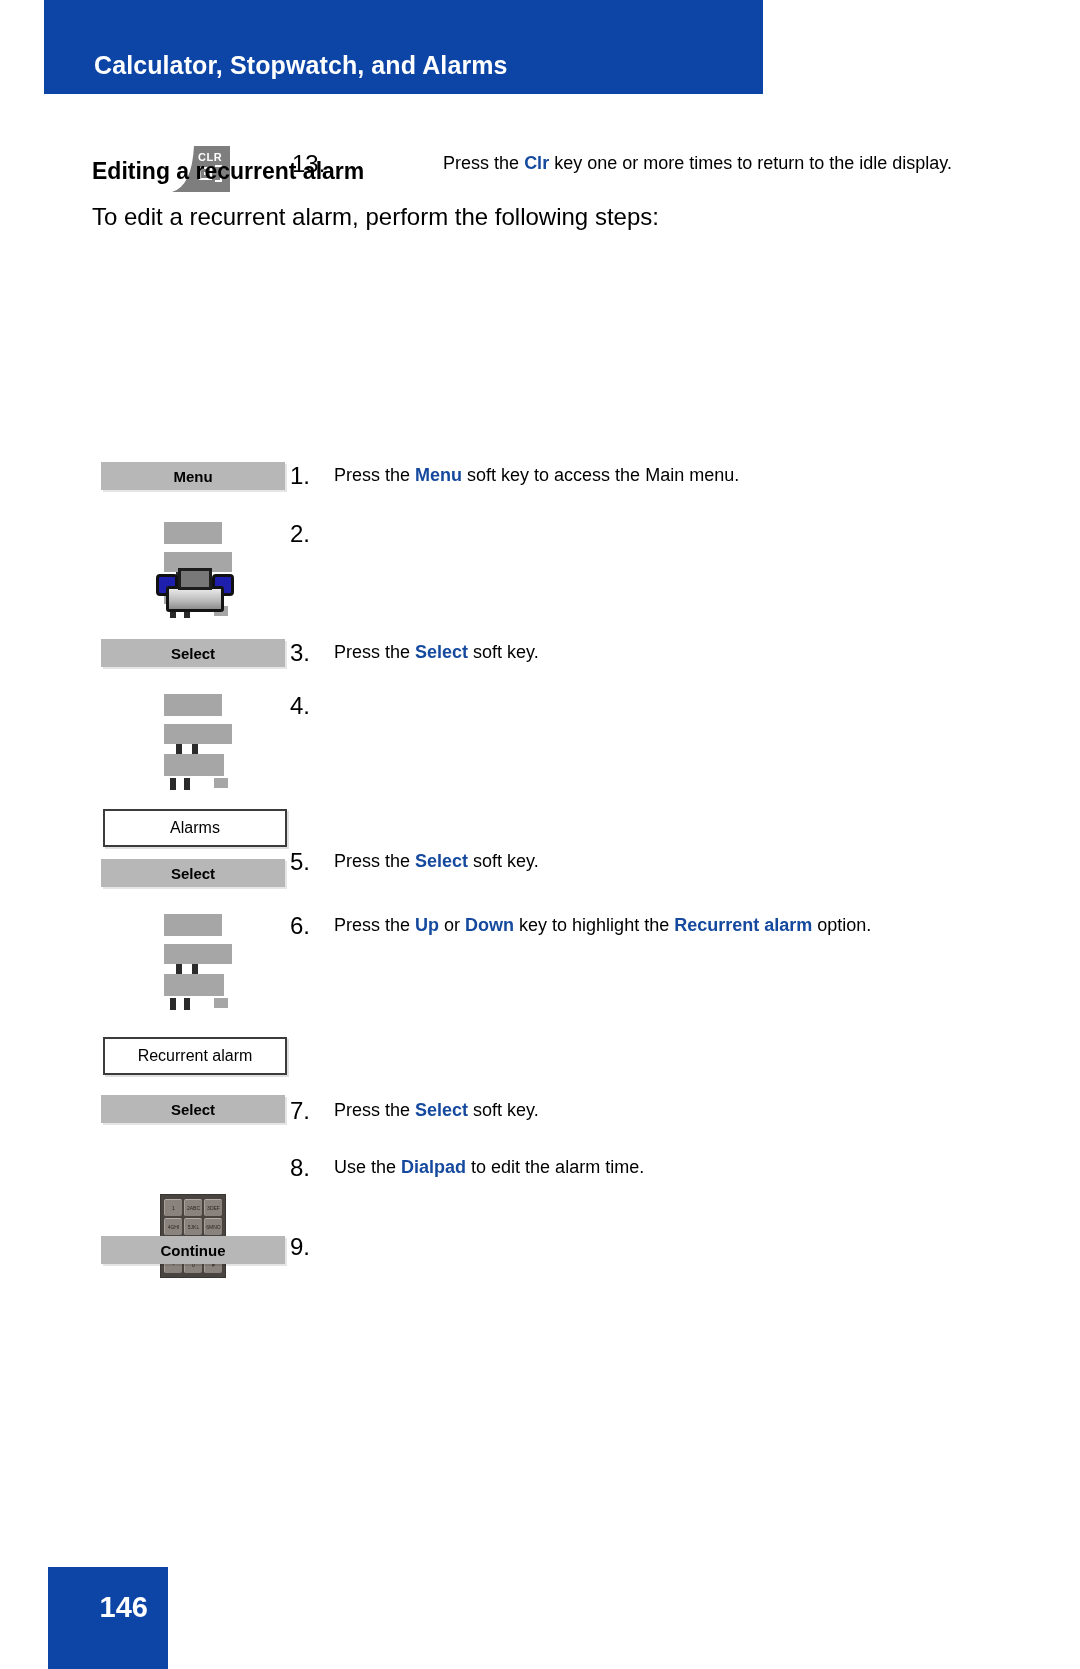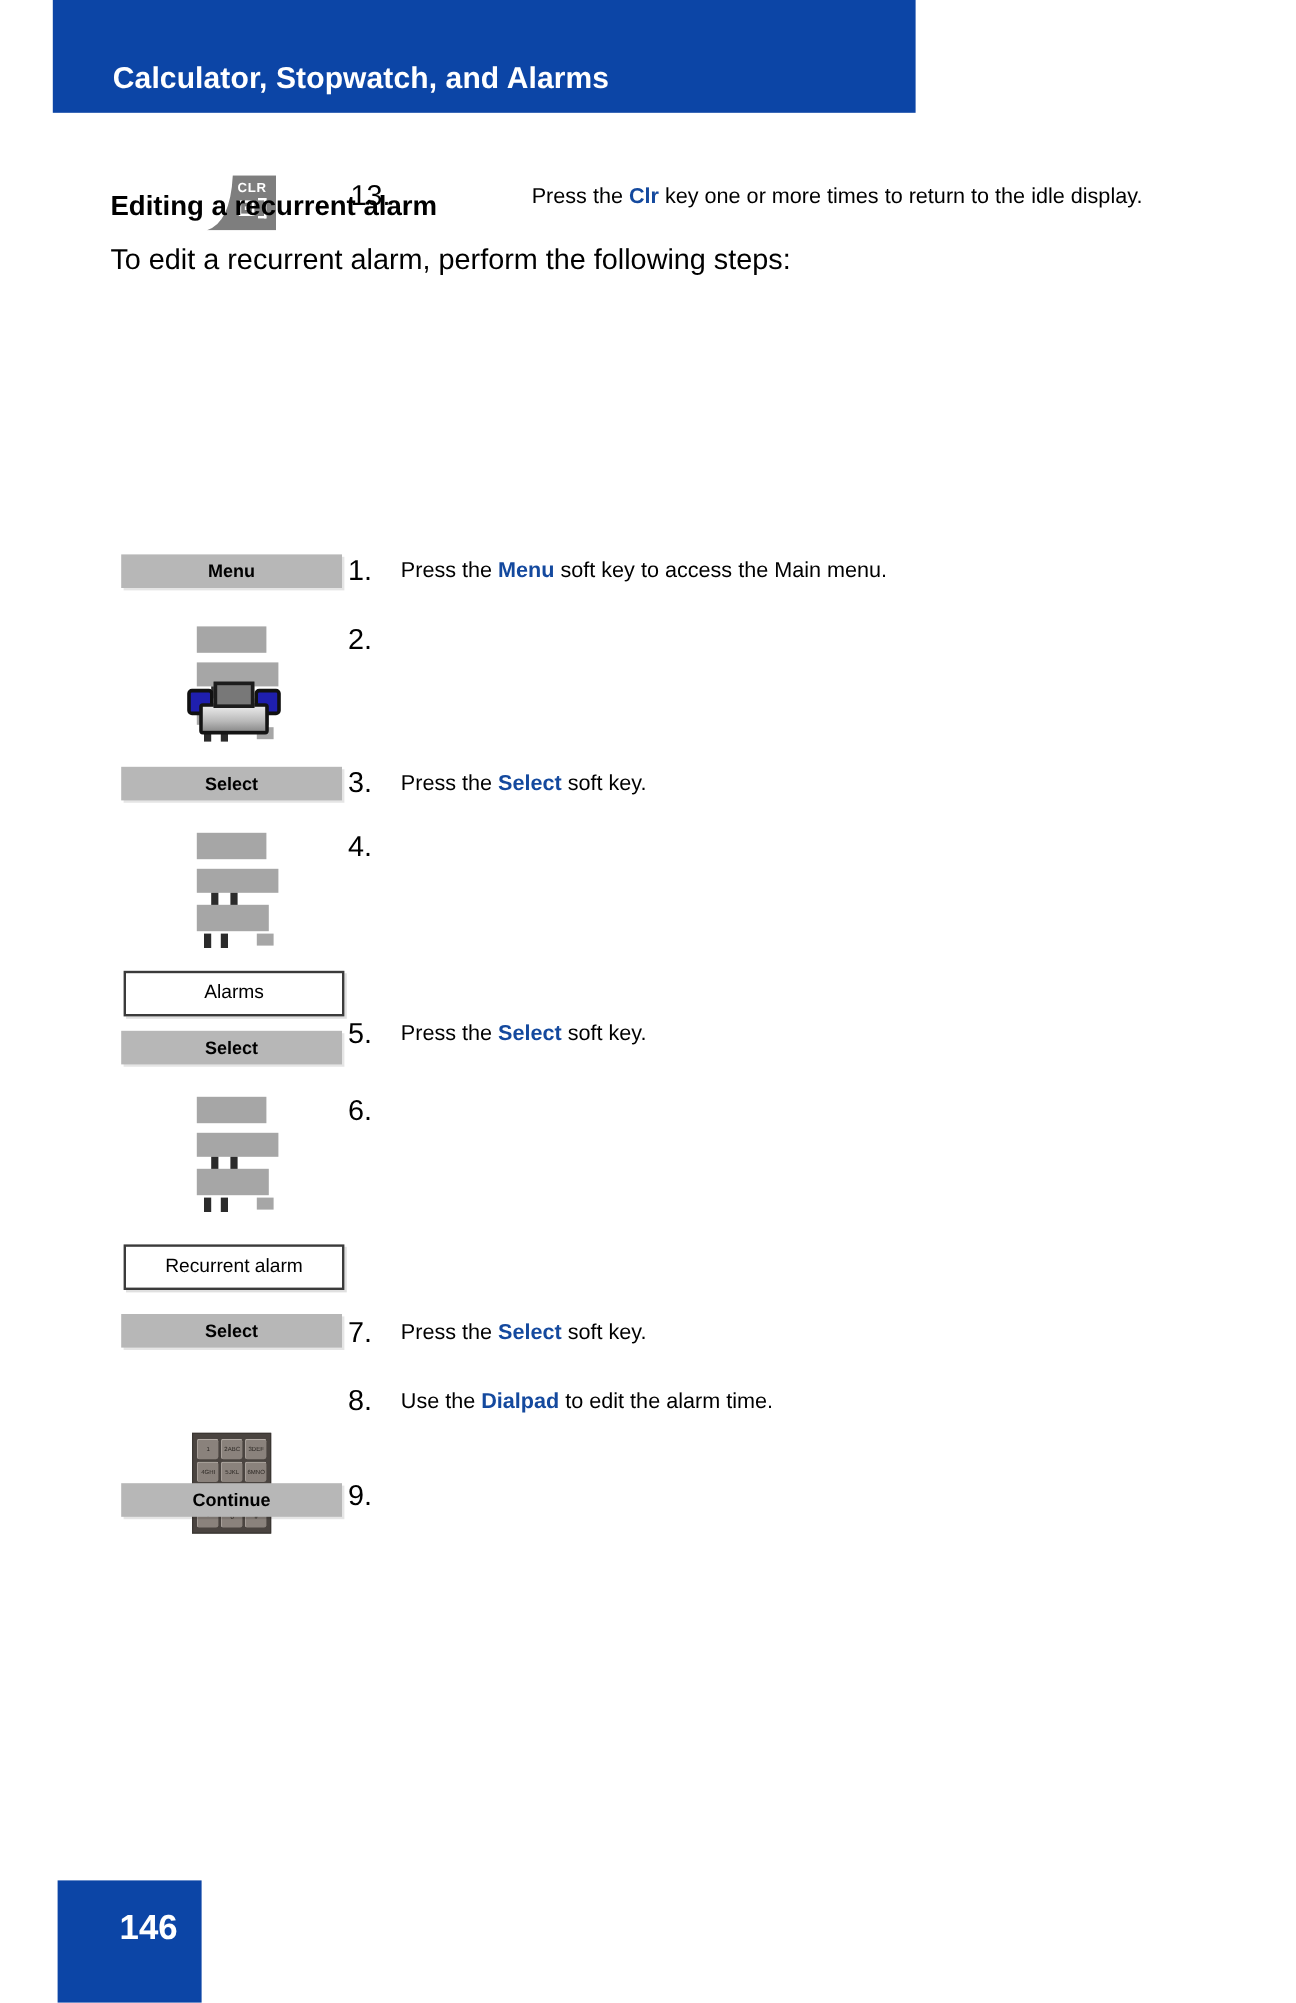--- a/index.html
+++ b/index.html
@@ -393,20 +393,23 @@
         <i class="dk" style="left:30px; top:52px; width:6px; height:14px;"></i>
         <i style="left:2px;  top:62px; width:60px; height:22px;"></i>
         <i class="dk" style="left:8px;  top:86px; width:6px; height:12px;"></i>
         <i class="dk" style="left:22px; top:86px; width:6px; height:12px;"></i>
         <i style="left:52px; top:86px; width:14px; height:10px;"></i>
       </div>
     </div>
   </div>
   <div class="step-body">
     <div class="step-num">6.</div>
+    <div class="step-text">
+      <span>Press the </span><span class="kw">Up</span><span> or </span><span class="kw">Down</span><span> key to highlight the </span><span class="kw">Recurrent alarm</span><span> option.</span>
+    </div>
   </div>
 </div>
 
 <div class="optionbox" style="position:absolute; left:103px; top:1037px;">
   <span>Recurrent alarm</span>
 </div>
 
 <div class="step-row" style="position:absolute; left:0; top:1095px; width:1080px;">
   <div class="gutter">
     <div class="softkey" style="position:absolute; left:101px; top:0px;">

